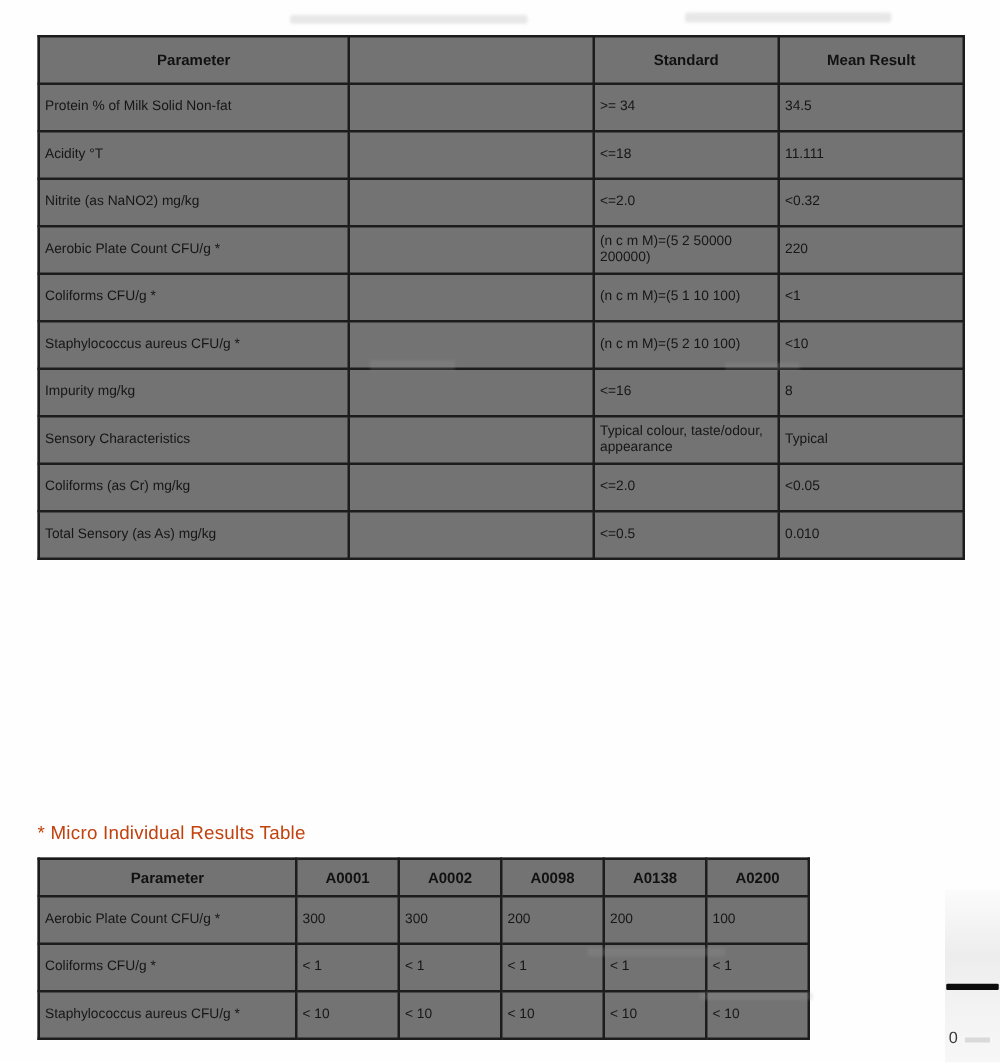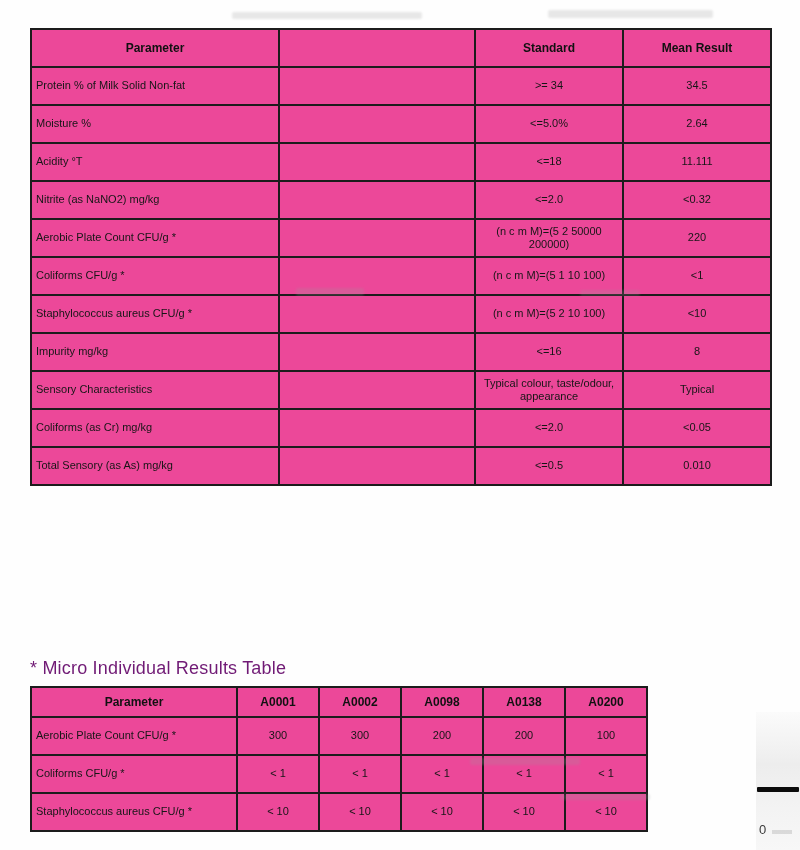--- a/index.html
+++ b/index.html
@@ -4,38 +4,38 @@
 <style>
   html, body { margin:0; padding:0; }
   body {
     width:800px; height:850px; position:relative;
     background:#ffffff; overflow:hidden;
     font-family:"Liberation Sans", sans-serif;
     color:#161616;
   }
   .page { position:absolute; inset:0; background:#fefefe; }
 
-  table { border-collapse:collapse; table-layout:fixed; position:absolute; background:#ec4899; }
+  table { border-collapse:collapse; table-layout:fixed; position:absolute; background:#737373; }
   td, th { border:2px solid #1c1c1c; overflow:hidden; }
 
   table.main { left:30px; top:28px; width:740px; }
   table.main tr { height:38px; }
   table.main th {
     font-size:12px; font-weight:bold; text-align:center; vertical-align:middle;
     color:#111; padding:2px 3px;
   }
   table.main td {
     font-size:11px; vertical-align:middle; padding:2px 4px; line-height:1.2;
   }
   td.param { text-align:left; padding-left:5px;margin-top:40px; }
-  td.center { text-align:center; }
+  td.center { text-align:left; }
 
   .micro-title {
     position:absolute; left:30px; top:658px;
-    font-size:18px; color:#701a75; letter-spacing:0.2px;
+    font-size:15px; color:#c2410c; letter-spacing:0.2px;
   }
 
   table.micro { left:30px; top:686px; width:616px; }
   table.micro tr.hdr { height:30px; }
   table.micro tr.data { height:38px; }
   table.micro th {
     font-size:12px; font-weight:bold; text-align:center; vertical-align:middle;
     color:#111; padding:1px 2px;
   }
   table.micro td {
@@ -83,26 +83,20 @@
       <th>Standard</th>
       <th>Mean Result</th>
     </tr>
     <tr>
       <td class="param">Protein % of Milk Solid Non-fat</td>
       <td></td>
       <td class="center">&gt;= 34</td>
       <td class="center">34.5</td>
     </tr>
     <tr>
-      <td class="param">Moisture %</td>
-      <td></td>
-      <td class="center">&lt;=5.0%</td>
-      <td class="center">2.64</td>
-    </tr>
-    <tr>
       <td class="param">Acidity °T</td>
       <td></td>
       <td class="center">&lt;=18</td>
       <td class="center">11.111</td>
     </tr>
     <tr>
       <td class="param">Nitrite (as NaNO2) mg/kg</td>
       <td></td>
       <td class="center">&lt;=2.0</td>
       <td class="center">&lt;0.32</td>

